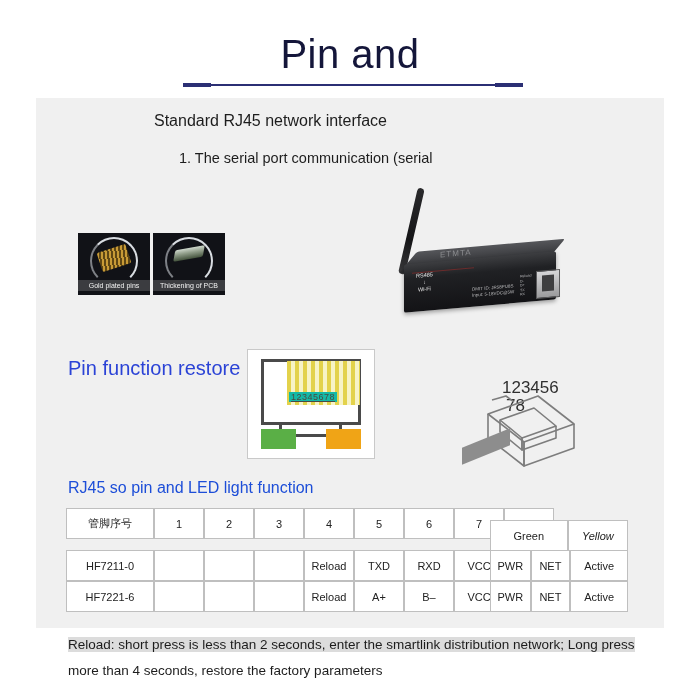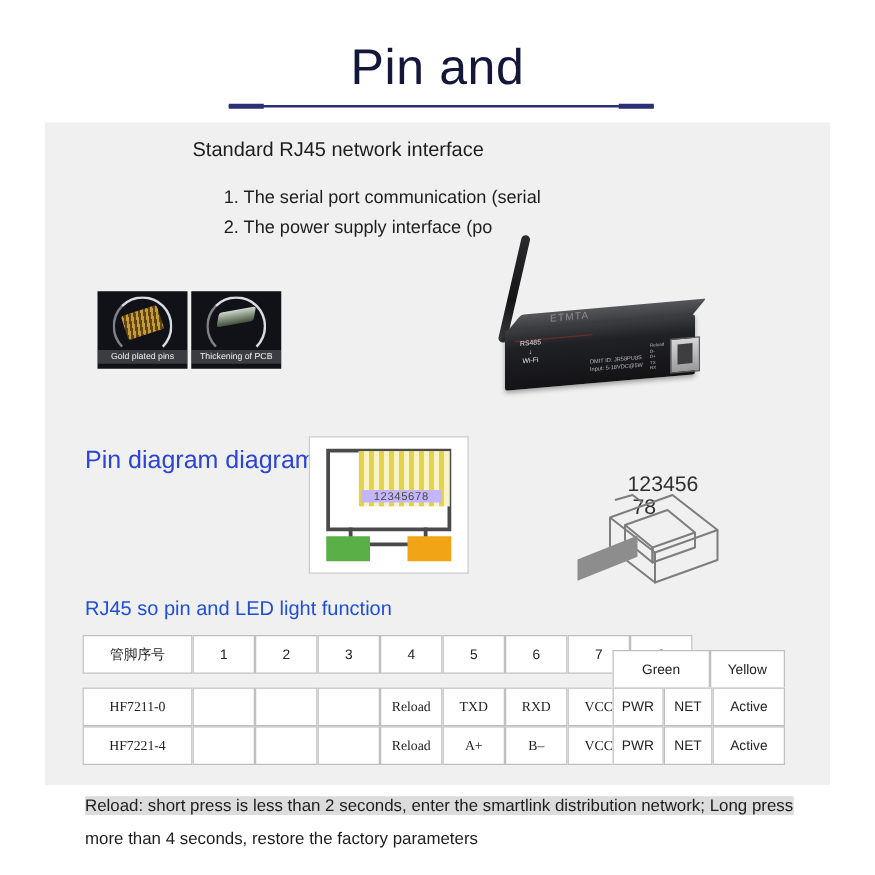--- a/index.html
+++ b/index.html
@@ -283,26 +283,27 @@
     width: 73px;
     height: 44px;
     background: #efe9a8;
     background-image:
       repeating-linear-gradient(90deg,#e3d24b 0 4px,#f7f3c6 4px 8px);
   }
   .jack-num {
     position: absolute;
     left: 41px;
     top: 42px;
-    width: 64px;
+    width: 48px;
     font-size: 9px;
     letter-spacing: .5px;
     color: #4a4a42;
-    background: #c4b5fd;
+    background: #14b8a6;
     text-align: center;
+    text-decoration: underline;
   }
   .jack-notch {
     position: absolute;
     left: 31px;
     top: 72px;
     width: 63px;
     height: 15px;
     border-left: 3px solid #4a4a4a;
     border-right: 3px solid #4a4a4a;
     border-bottom: 3px solid #4a4a4a;
@@ -374,31 +375,31 @@
     border: 1px solid #bfbfbf;
     font-size: 11px;
     font-weight: normal;
     height: 25px;
     text-align: center;
     color: #222;
     background: #ffffff;
     padding: 2px;
   }
   .t-head { position: absolute; left: 0; top: 0; }
-  .t-body { position: absolute; left: 0; top: 42px; font-family: Liberation Serif, serif; }
+  .t-body { position: absolute; left: 0; top: 42px; }
   .t-leds-head { position: absolute; left: 424px; top: 12px; }
   .t-leds-body { position: absolute; left: 424px; top: 42px; }
 
   .c-name  { width: 82px; font-weight: bold; font-size: 11.5px; }
   .c-pin   { width: 44px; }
   .c-led   { width: 38px; }
   .c-led-w { width: 60px; }
 
   .hdr-green  { background: #2e9e4f; color: #ffffff; font-weight: bold; font-size: 12px; }
-  .hdr-yellow { background: #f0b11c; color: #ffffff; font-weight: bold; font-size: 12px; }
+  .hdr-yellow { background: #f0b11c; color: #ffffff; font-weight: bold; font-size: 12px; font-style: italic; }
   .cn { font-size: 12px; font-weight: bold; }
   .rowname { text-align: center; font-weight: bold; }
 
   
   .note {
     position: absolute;
     left: 68px;
     top: 632px;
     width: 648px;
     font-size: 13.5px;
@@ -414,21 +415,20 @@
 
 <div class="page-title">Pin and</div>
 <div class="title-rule"></div>
 
 <div class="panel"></div>
 
 <div class="intro-heading">Standard RJ45 network interface</div>
 <div class="intro-lines">
   <div>1. The serial port communication (serial</div>
   <div class="l2wrap">
-    <span>2. The power supply interface (po</span>
   </div>
 </div>
 
 <div class="thumb t1">
   <div class="ring"></div>
   <div class="chip"></div>
   <div class="cap">Gold plated pins</div>
 </div>
 <div class="thumb t2">
   <div class="ring"></div>
@@ -448,21 +448,21 @@
     <span>Wi-Fi</span>
   </div>
   <div class="dev-spec">
     <div>DMIT ID:  JR58PU8S</div>
     <div>Input:  5-18VDC@5W</div>
   </div>
   <div class="dev-pins">Reload<br>D-<br>D+<br>TX<br>RX</div>
   <div class="dev-rj45"></div>
 </div>
 
-<div class="pfd-title">Pin diagram diagram</div>
+<div class="pfd-title">Pin function restore</div>
 <div class="jack">
   <div class="jack-shell"></div>
   <div class="jack-contacts"></div>
   <div class="jack-num">12345678</div>
   <div class="jack-notch"></div>
   <div class="jack-led green"></div>
   <div class="jack-led yellow"></div>
 </div>
 
 <div class="conn">
@@ -522,21 +522,21 @@
       <td class="c-pin"></td>
       <td class="c-pin"></td>
       <td class="c-pin"></td>
       <td class="c-pin">Reload</td>
       <td class="c-pin">TXD</td>
       <td class="c-pin">RXD</td>
       <td class="c-pin">VCC</td>
       <td class="c-pin">GND</td>
     </tr>
     <tr>
-      <td class="c-name rowname">HF7221-4</td>
+      <td class="c-name rowname">HF7221-6</td>
       <td class="c-pin"></td>
       <td class="c-pin"></td>
       <td class="c-pin"></td>
       <td class="c-pin">Reload</td>
       <td class="c-pin">A+</td>
       <td class="c-pin">B–</td>
       <td class="c-pin">VCC</td>
       <td class="c-pin">GND</td>
     </tr>
   </tbody>

